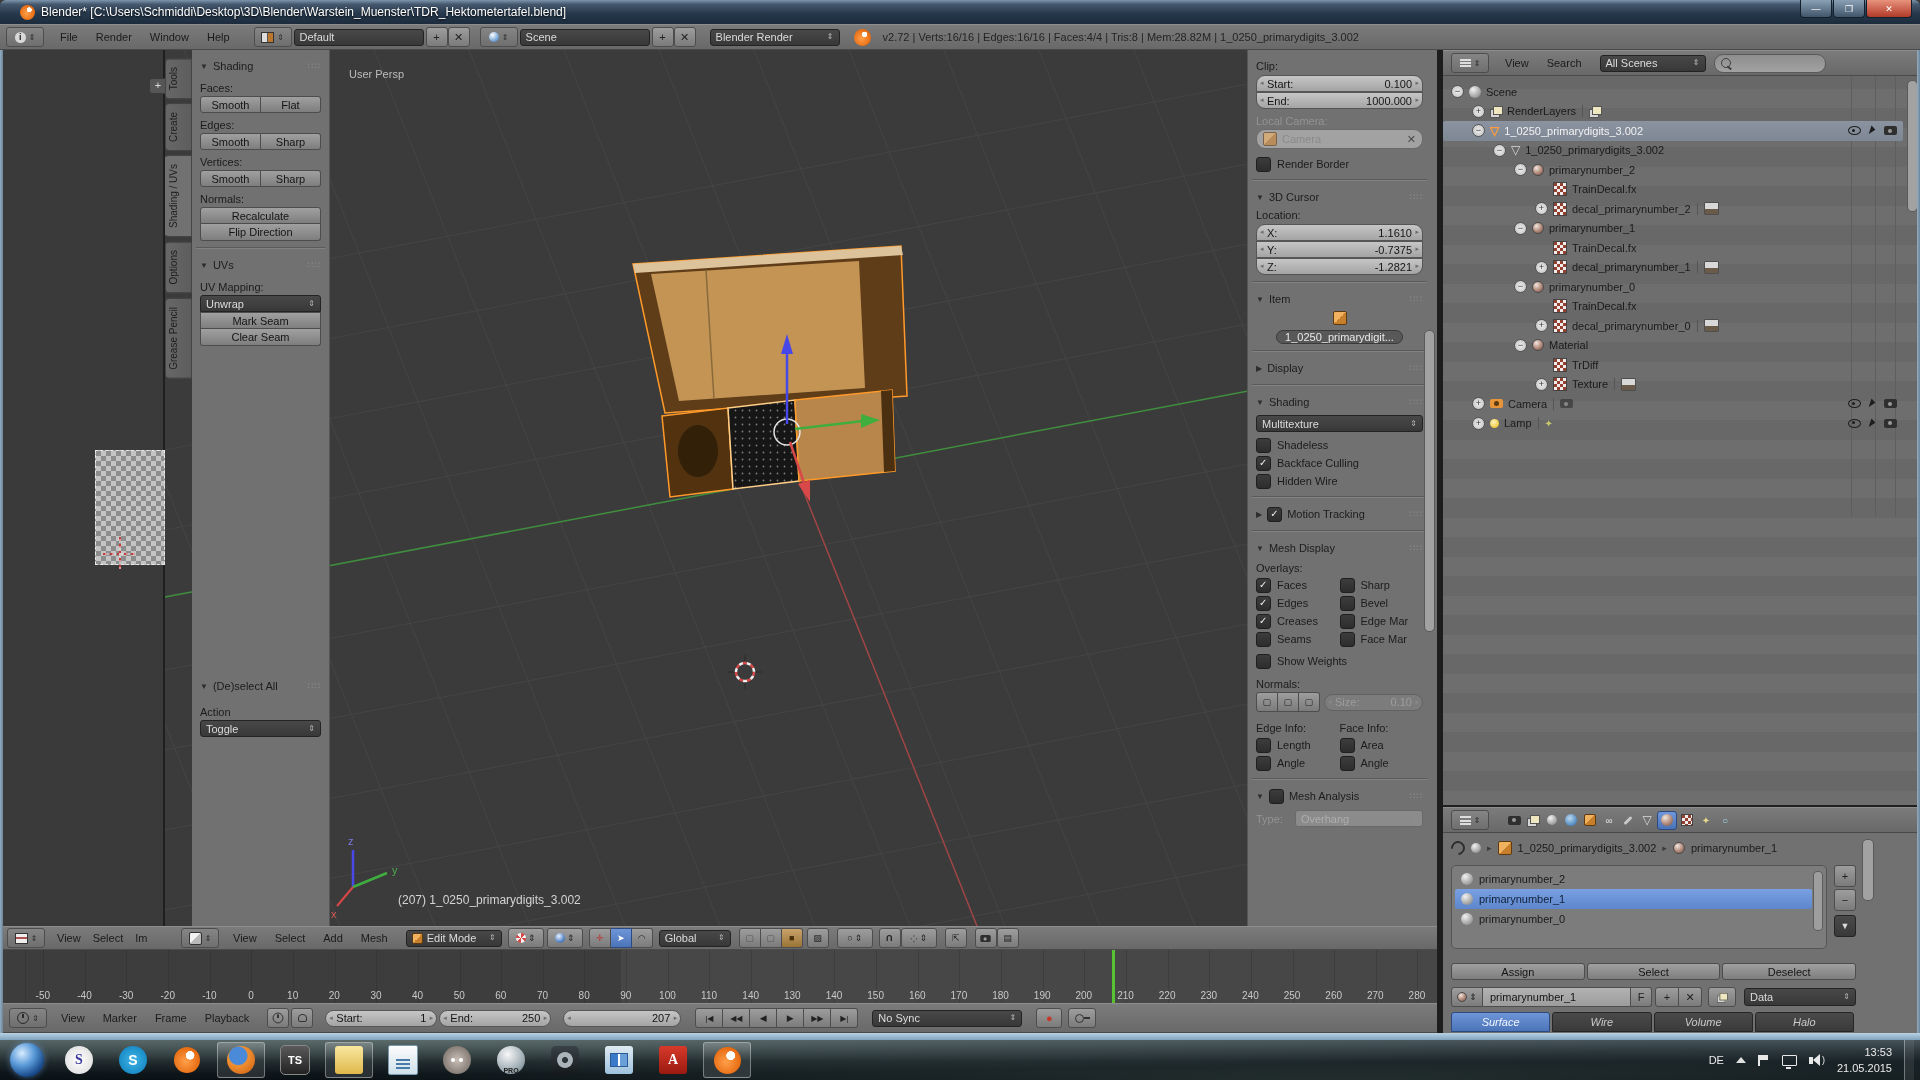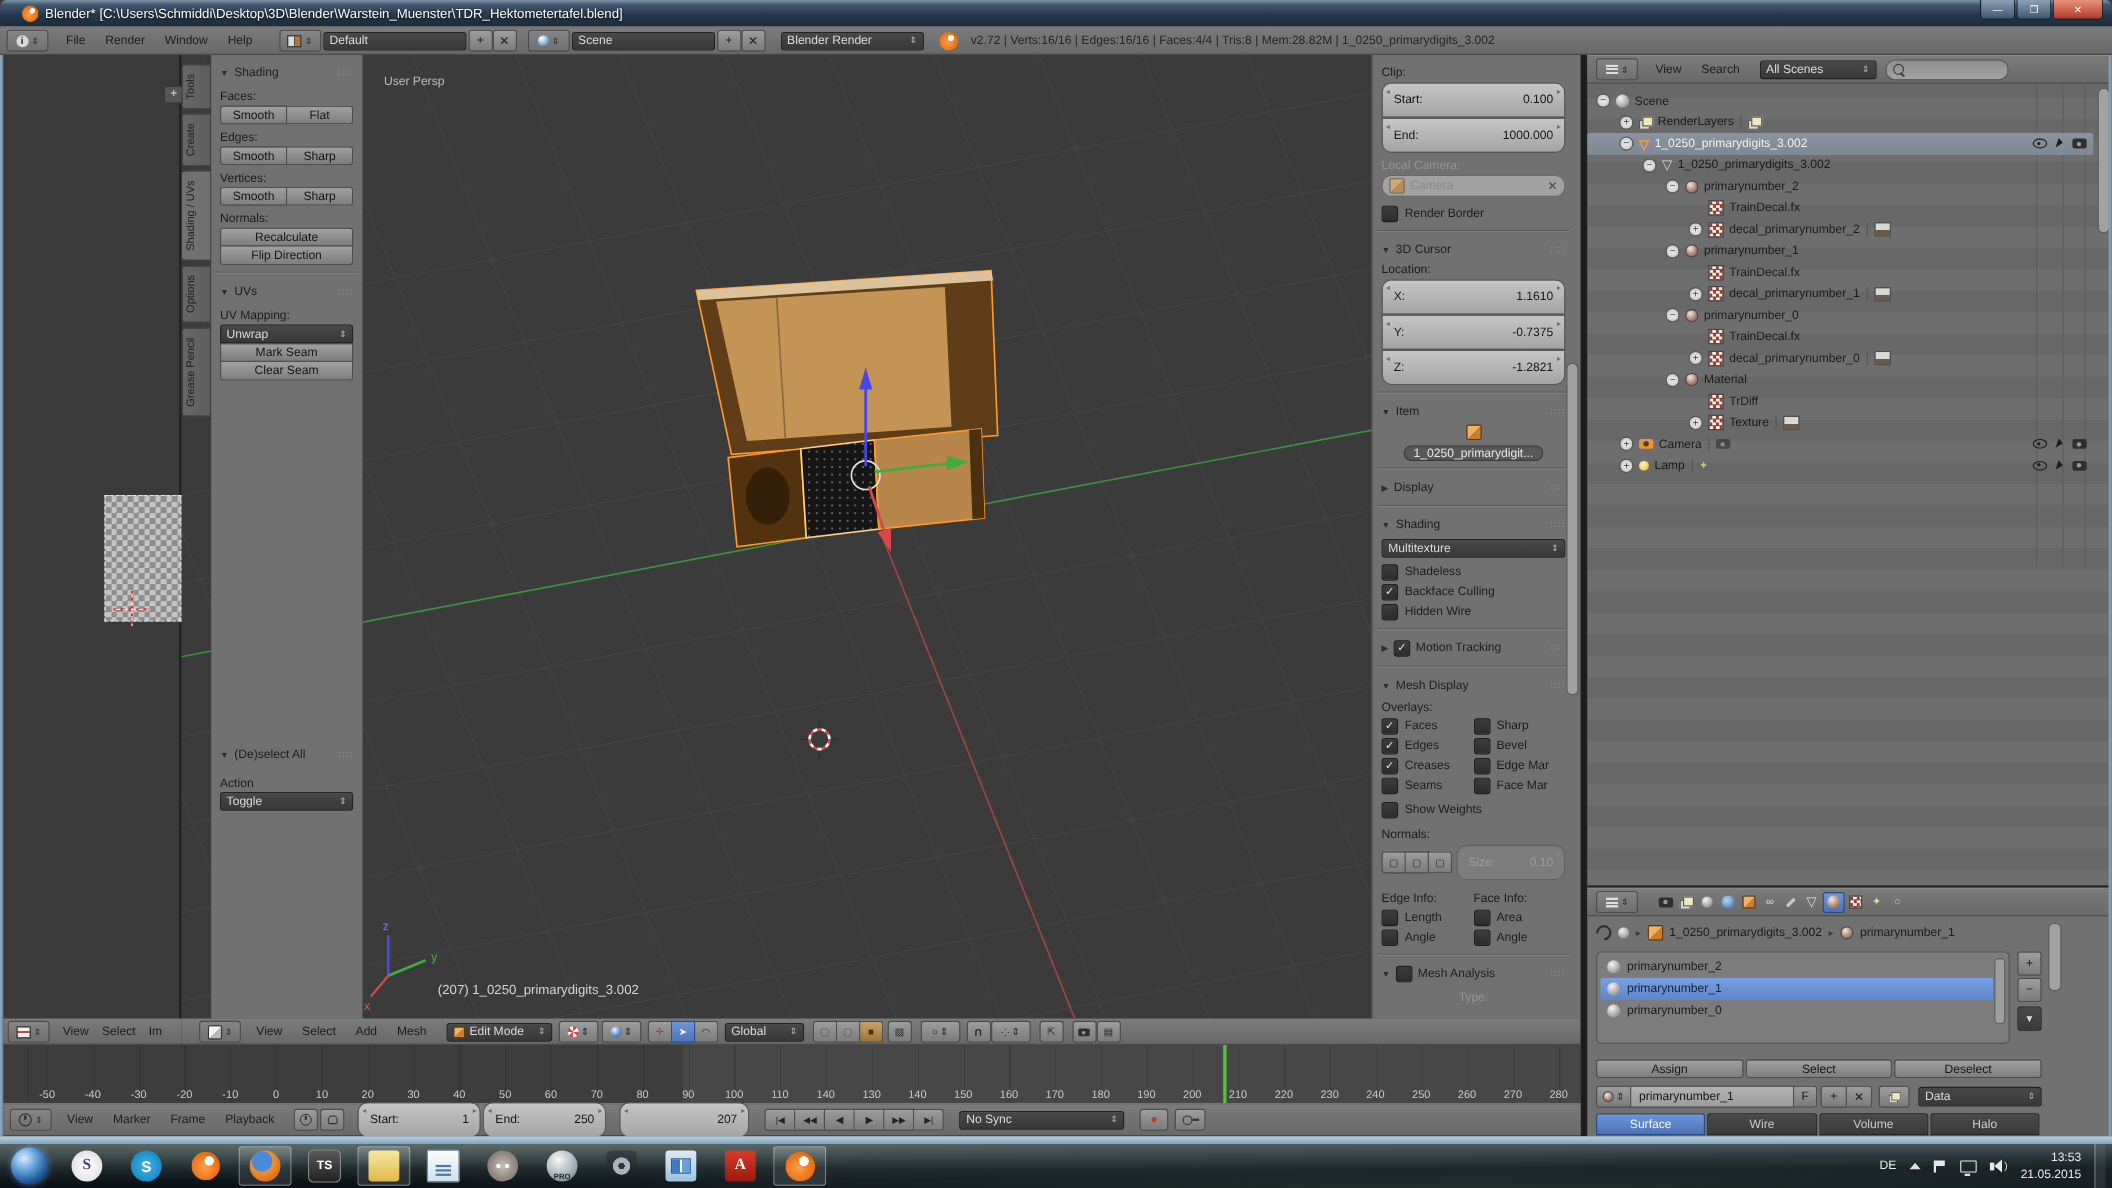--- a/index.html
+++ b/index.html
@@ -10,21 +10,21 @@
   .titlebar{left:0;top:0;width:1920px;height:24px;background:linear-gradient(180deg,#7d96ad 0%,#45586e 18%,#27394d 55%,#1c2c3d 100%);border-radius:6px 6px 0 0;color:#fff;display:flex;align-items:center;padding-left:20px;box-sizing:border-box;}
   .titlebar .ttxt{font-size:12px;text-shadow:0 1px 2px #000;margin-left:6px;}
   .winbtn{width:30px;height:17px;border:1px solid #12202e;border-top:none;border-radius:0 0 4px 4px;background:linear-gradient(#8aa0b4,#41566b);color:#fff;font-size:9px;display:flex;align-items:center;justify-content:center;}
   .winbtn.close{width:44px;background:linear-gradient(#e8927c,#b13a28);}
   .aeroedge{background:linear-gradient(90deg,#9db9cf,#6f8ea6);opacity:.9;}
   
   .menu{color:#1b1b1b;margin-right:18px;}
   .dd{background:linear-gradient(#484848,#383838);border:1px solid #232323;border-radius:3px;color:#dcdcdc;display:flex;align-items:center;padding:0 5px;height:17px;box-sizing:border-box;}
   .dd .ar{margin-left:auto;font-size:8px;color:#b9b9b9;line-height:1;}
   .btn{background:linear-gradient(#a0a0a0,#7e7e7e);border:1px solid #4d4d4d;border-radius:3px;color:#141414;display:flex;align-items:center;justify-content:center;height:17px;box-sizing:border-box;}
-  .pill{height:32px;border-radius:9px;background:linear-gradient(#c6c6c6,#a4a4a4);border:1px solid #565656;display:flex;align-items:center;padding:0 10px;color:#151515;position:relative;margin:1px 0;box-sizing:border-box;}
+  .pill{height:17px;border-radius:9px;background:linear-gradient(#c6c6c6,#a4a4a4);border:1px solid #565656;display:flex;align-items:center;padding:0 10px;color:#151515;position:relative;margin:1px 0;box-sizing:border-box;}
   .pill .val{margin-left:auto;}
   .pill::before{content:"◂";font-size:7px;color:#6e6e6e;position:absolute;left:3px;top:3px;}
   .pill::after{content:"▸";font-size:7px;color:#6e6e6e;position:absolute;right:3px;top:3px;}
   .pill.dis{background:#7c7c7c;border-color:#616161;color:#9d9d9d;}
   .pill.dis::before,.pill.dis::after{color:#8a8a8a;}
   .cb{width:13px;height:13px;border-radius:3px;background:linear-gradient(#3c3c3c,#2d2d2d);border:1px solid #1f1f1f;position:relative;flex:0 0 13px;}
   .cb.on::after{content:"✓";color:#ededed;font-size:10px;position:absolute;left:2px;top:0px;}
   .cbrow{display:flex;align-items:center;gap:6px;height:18px;color:#1b1b1b;}
   .sep{height:0;border-top:1px solid #5a5a5a;border-bottom:1px solid #828282;margin:6px -4px;}
   .phead{display:flex;align-items:center;gap:5px;height:20px;color:#1c1c1c;}
@@ -478,21 +478,21 @@
             <span>Angle</span>
           </div>
       </div>
       <div class="sep"></div>
       <div class="phead">
         <span class="pa">▼</span>
         <span class="cb"></span>
         <span>Mesh Analysis</span>
         <span class="grip">∷∷</span>
       </div>
-      <div class="row" style="gap:24px;margin-top:4px;flex-direction:column;">
+      <div class="row" style="gap:12px;margin-top:4px;">
         <span class="lab dis">Type:</span>
         <div class="dd" style="flex:1;background:#8b8b8b;border-color:#6a6a6a;color:#aeaeae;">
           <span>Overhang</span>
             <span class="ar" style="color:#8f8f8f;">⇕</span>
         </div>
       </div>
     </div>
 
     <div class="ehead abs" style="left:0;top:876px;width:1272px;height:24px;padding-left:16px;">
       <div class="editorbtn">
@@ -849,21 +849,21 @@
       <div class="tbtn" style="width:22px;border-radius:0 3px 3px 0;border-left:none;">✕</div>
       <div class="tbtn" style="width:26px;margin-left:6px;">
           <span class="ic-layers" style="transform:scale(.85);"></span>
         </div>
       <div class="dd" style="width:112px;margin-left:8px;height:18px;">
         <span>Data</span>
           <span class="ar">⇕</span>
       </div>
     </div>
 
-    <div class="row abs" style="left:8px;top:205px;width:405px;">
+    <div class="row abs" style="left:8px;top:205px;width:405px;font-style:italic;">
       <div class="ptab activet">Surface</div>
       <div class="ptab">Wire</div>
       <div class="ptab">Volume</div>
       <div class="ptab">Halo</div>
     </div>
   </div>
 
   <div class="abs" style="left:3px;top:950px;width:1434px;height:53px;background:#474747;overflow:hidden;">
     <div class="abs" style="left:0;top:0;width:618px;height:53px;background:rgba(0,0,0,0.14);"></div>
     <div class="abs" style="left:0;top:0;width:1434px;height:53px;background:repeating-linear-gradient(90deg,rgba(0,0,0,0.12) 0 1px,transparent 1px 41.65px);background-position:40px 0;"></div>

